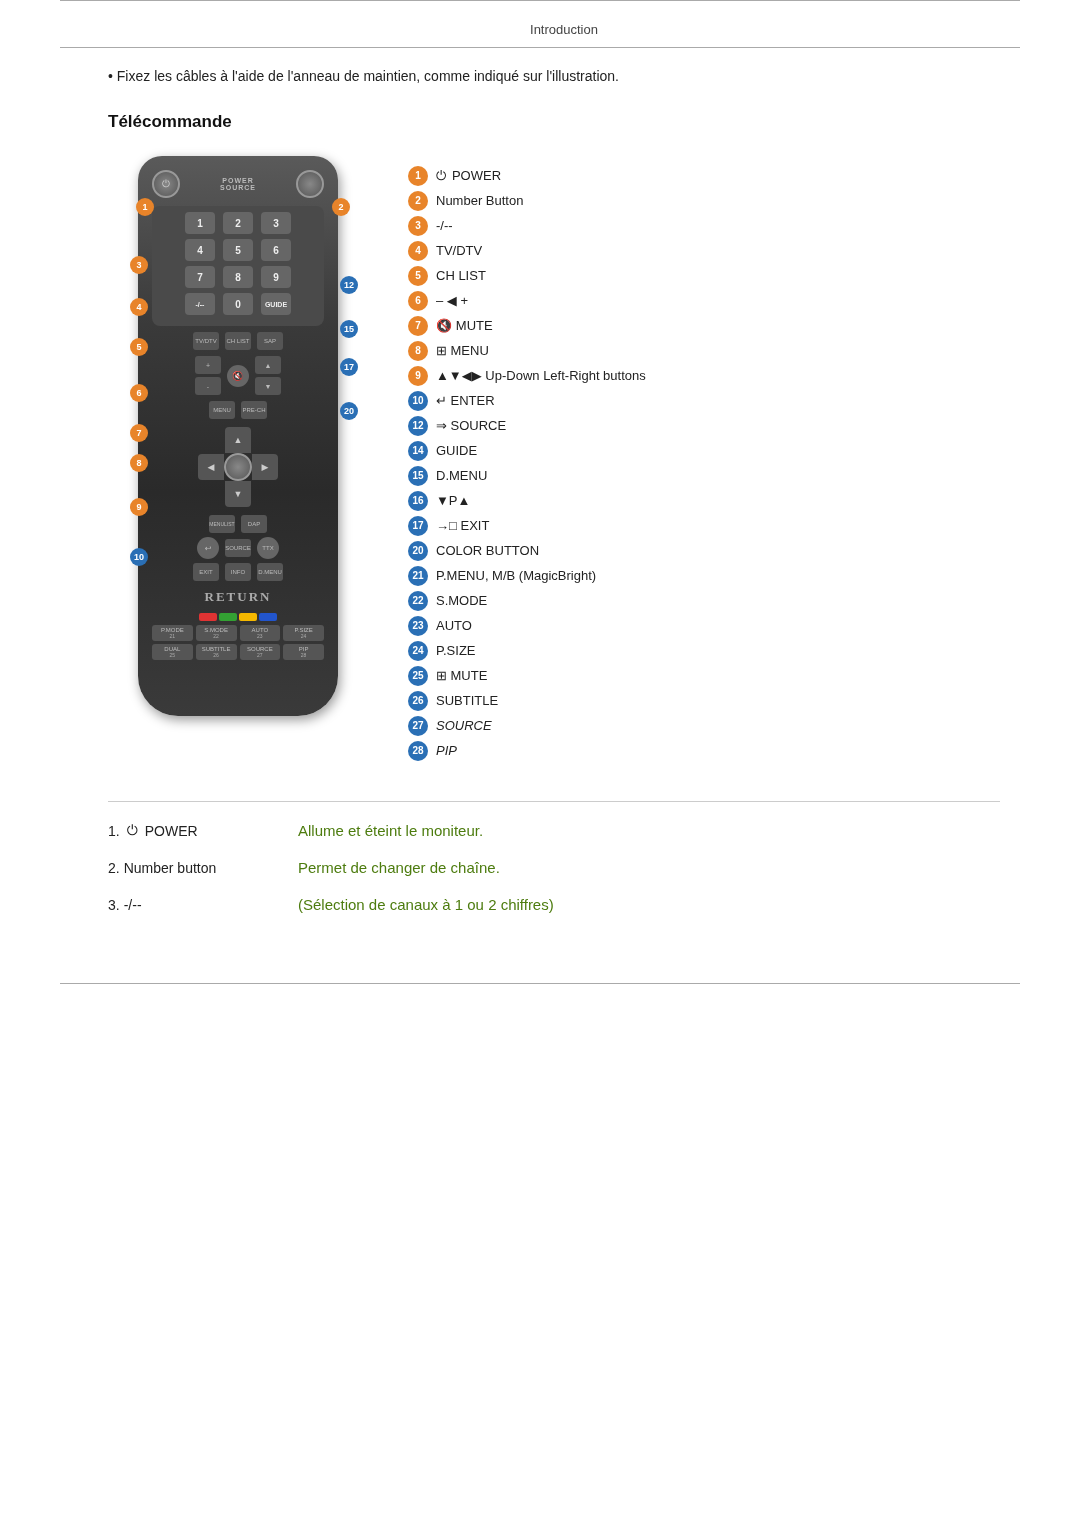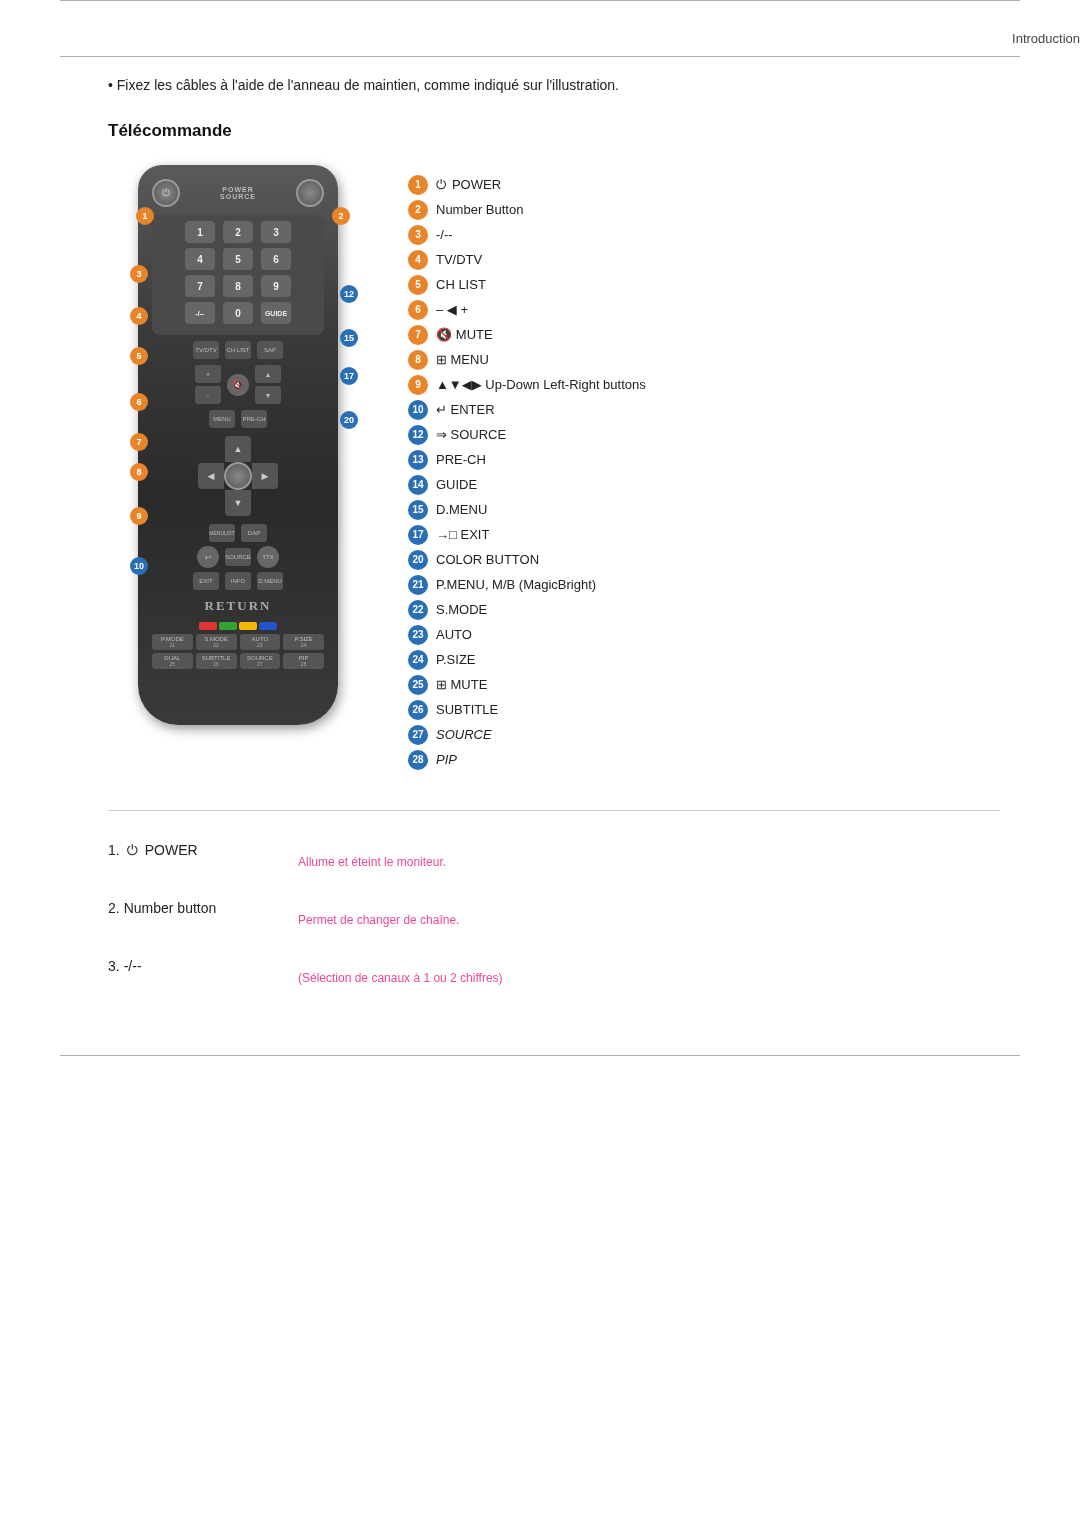--- a/index.html
+++ b/index.html
@@ -12,22 +12,22 @@
       min-height: 1528px;
       position: relative;
     }
 
     .top-rule {
       border-top: 1px solid #aaa;
       margin: 0 60px;
     }
 
     .page-header {
-      text-align: right;
-      padding: 30px 0 10px 0;
+      text-align: center;
+      padding: 21px 0 10px 0;
       font-size: 13px;
       color: #444;
       margin-left: 48px;
     }
 
     .bottom-rule {
       border-bottom: 1px solid #aaa;
       margin: 0 60px;
     }
 
@@ -322,23 +322,22 @@
     .desc-number {
       min-width: 160px;
       font-size: 14px;
       color: #222;
       display: flex;
       align-items: center;
       gap: 4px;
     }
 
     .desc-text {
-      font-size: 12px;
-      color: #ec4899;
-      margin-top: 24px;
+      font-size: 15px;
+      color: #4d7c0f;
     }
 
     .page-bottom-rule {
       border-bottom: 1px solid #aaa;
       margin: 20px 60px 0 60px;
     }
   </style>
 </head>
 <body>
 
@@ -518,30 +517,30 @@
       </div>
       <div class="label-item">
         <span class="label-badge lb-blue">10</span>
         <span class="label-text">↵ ENTER</span>
       </div>
       <div class="label-item">
         <span class="label-badge lb-blue">12</span>
         <span class="label-text">⇒ SOURCE</span>
       </div>
       <div class="label-item">
-        <span class="label-badge lb-blue">13</span>
-        <span class="label-text">PRE-CH</span>
-      </div>
-      <div class="label-item">
         <span class="label-badge lb-blue">14</span>
         <span class="label-text">GUIDE</span>
       </div>
       <div class="label-item">
         <span class="label-badge lb-blue">15</span>
         <span class="label-text">D.MENU</span>
+      </div>
+      <div class="label-item">
+        <span class="label-badge lb-blue">16</span>
+        <span class="label-text">▼P▲</span>
       </div>
       <div class="label-item">
         <span class="label-badge lb-blue">17</span>
         <span class="label-text">→□ EXIT</span>
       </div>
       <div class="label-item">
         <span class="label-badge lb-blue">20</span>
         <span class="label-text">COLOR BUTTON</span>
       </div>
       <div class="label-item">

